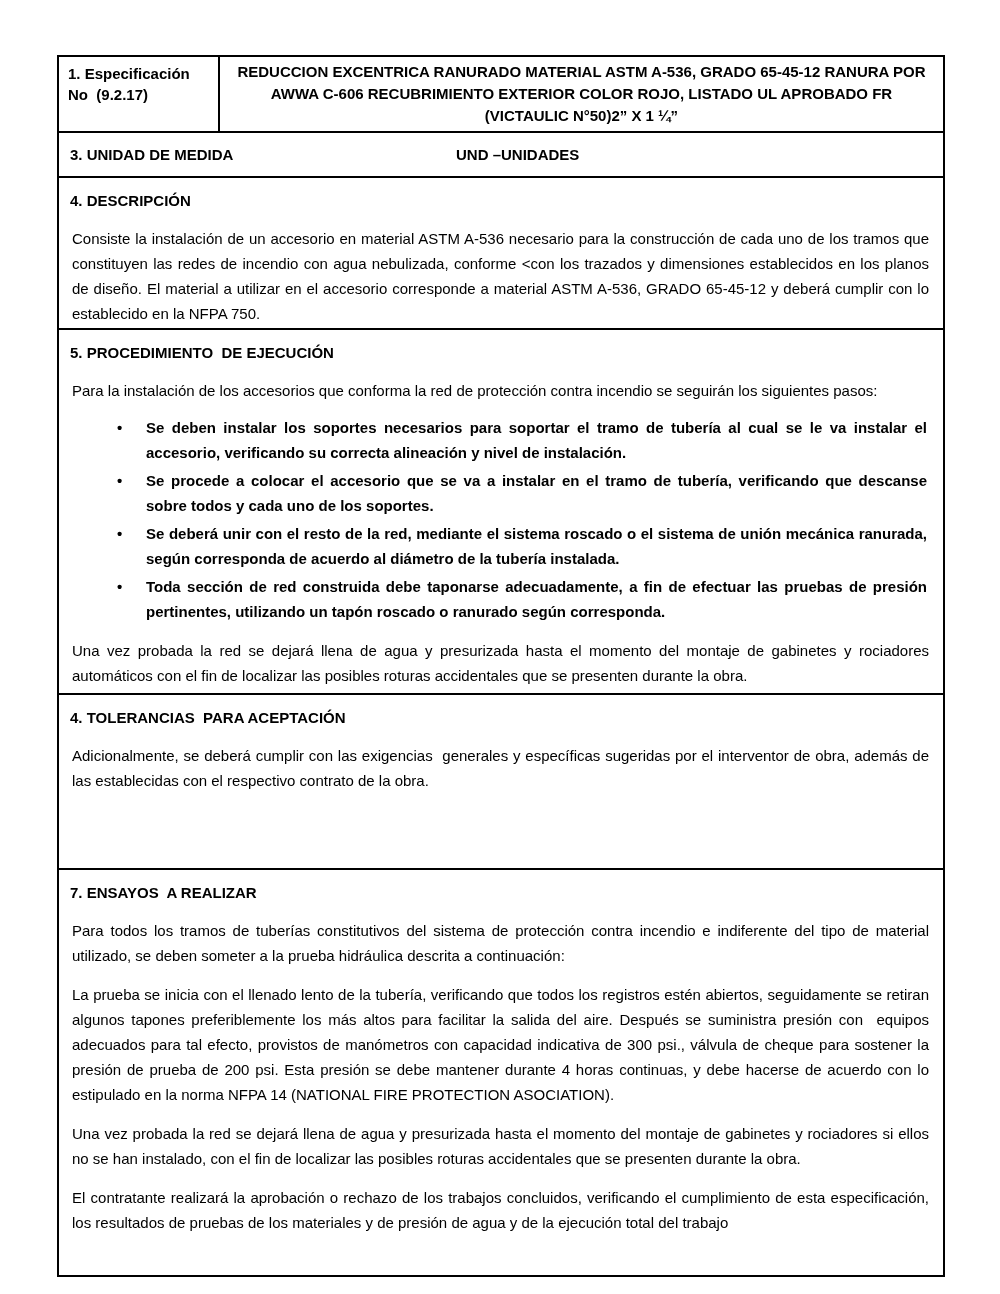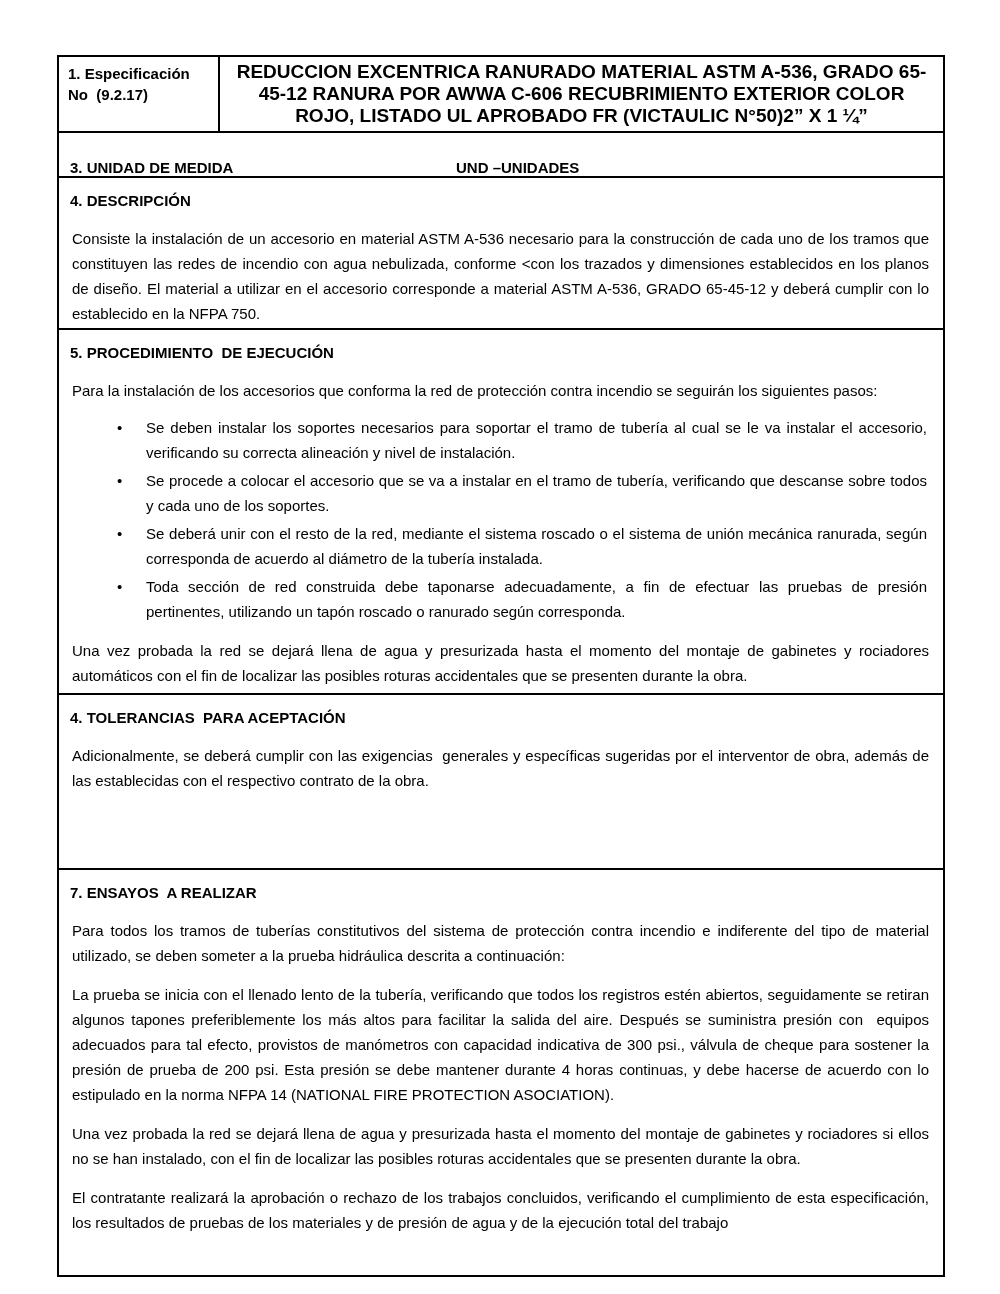--- a/index.html
+++ b/index.html
@@ -43,32 +43,32 @@
     padding: 6px 1px 0 9px;
     font-weight: bold;
     font-size: 15px;
     line-height: 21px;
     white-space: pre-wrap;
   }
   .title-cell {
     flex: 1 1 auto;
     padding: 4px 14px 0 14px;
     font-weight: bold;
-    font-size: 19px;
+    font-size: 15px;
     line-height: 22px;
     text-align: center;
     white-space: pre-wrap;
   }
 
   
   .unit-row {
     height: 47px;
     position: relative;
     display: flex;
-    align-items: flex-end;
+    align-items: center;
     font-weight: bold;
     font-size: 15px;
   }
   .unit-label {
     margin-left: 11px;
     white-space: pre-wrap;
   }
   .unit-value {
     position: absolute;
     left: 397px;
@@ -92,20 +92,21 @@
     margin: 14px 2px 0 2px;
     font-size: 15px;
     line-height: 25px;
     text-align: justify;
     white-space: pre-wrap;
   }
   .bullet-list {
     list-style: none;
     margin: 12px 2px 0 0;
     padding: 0 2px 0 76px;
+    font-weight: bold;
   }
   .bullet-item {
     position: relative;
     font-size: 15px;
     line-height: 25px;
     text-align: justify;
     white-space: pre-wrap;
     margin-bottom: 3px;
   }
   .bullet-item::before {

